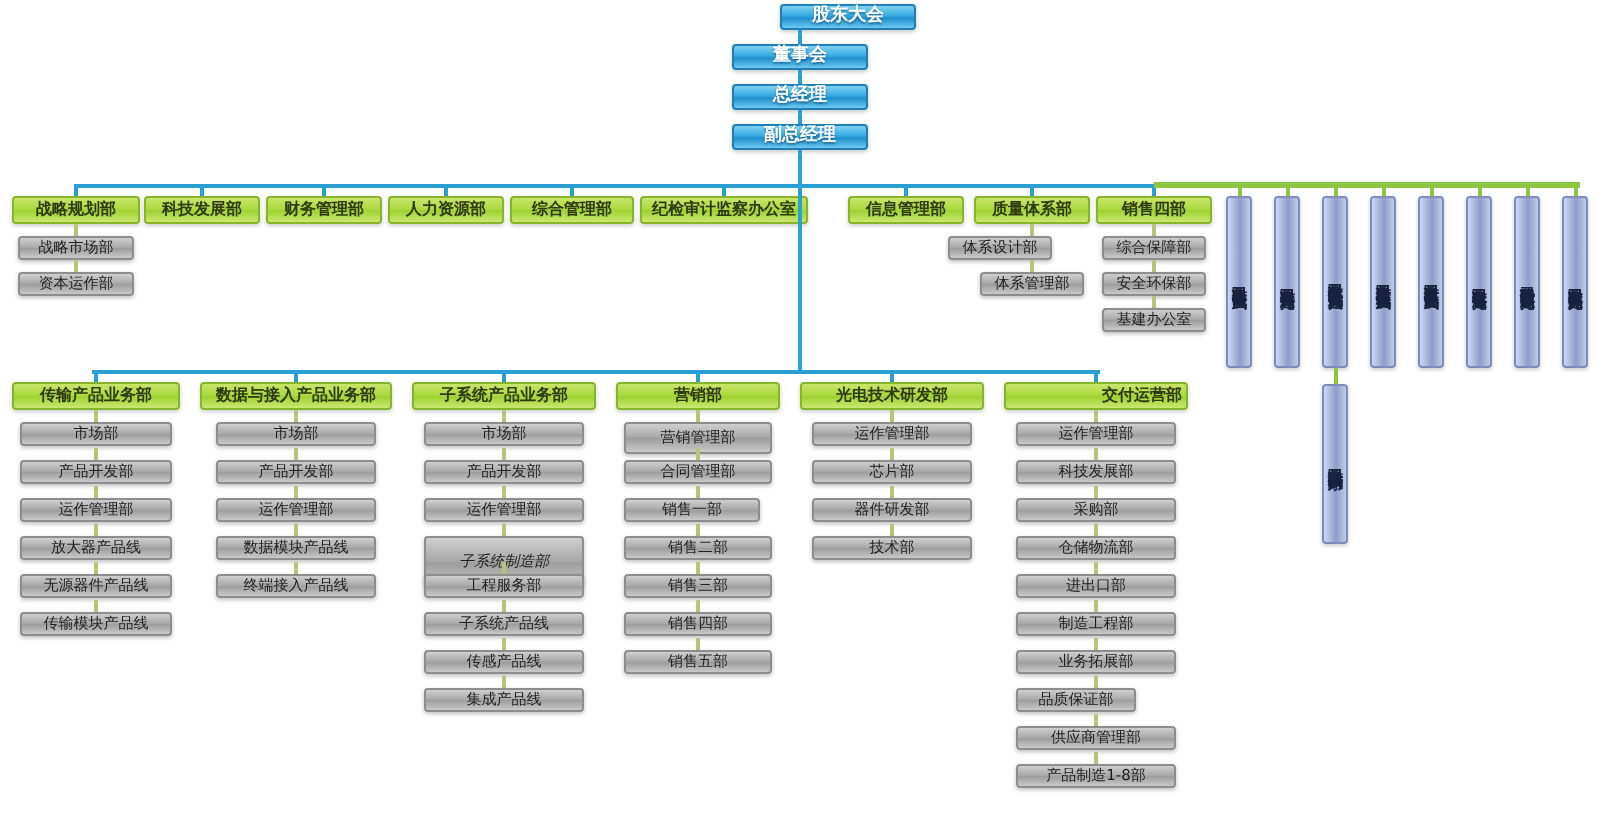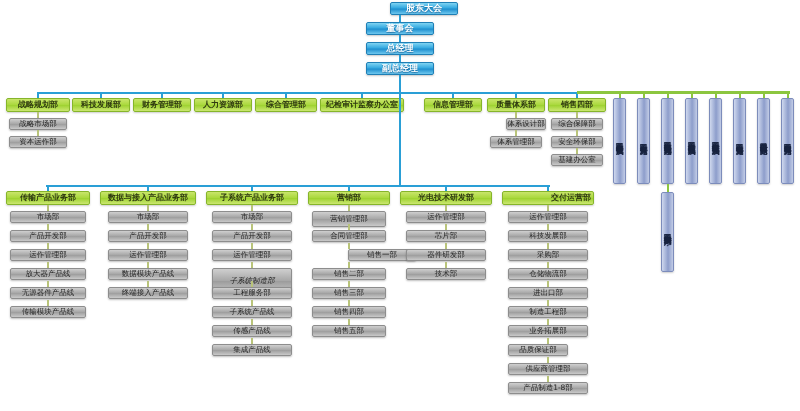--- a/index.html
+++ b/index.html
@@ -105,21 +105,21 @@
     <div class="box green" style="left: 194px; top: 98px; width: 58px; height: 14px;">人力资源部</div>
     <div class="ln v-blue" style="left: 285px; top: 92px; height: 6px;"></div>
     <div class="box green" style="left: 255px; top: 98px; width: 62px; height: 14px;">综合管理部</div>
     <div class="ln v-blue" style="left: 361px; top: 92px; height: 6px;"></div>
     <div class="box green" style="left: 320px; top: 98px; width: 84px; height: 14px;">纪检审计监察办公室</div>
     <div class="ln v-blue" style="left: 452px; top: 92px; height: 6px;"></div>
     <div class="box green" style="left: 424px; top: 98px; width: 58px; height: 14px;">信息管理部</div>
     <div class="ln v-blue" style="left: 515px; top: 92px; height: 6px;"></div>
     <div class="box green" style="left: 487px; top: 98px; width: 58px; height: 14px;">质量体系部</div>
     <div class="ln v-gray" style="left: 515px; top: 112px; height: 6px;"></div>
-    <div class="box gray" style="left: 506px; top: 118px; width: 40px; height: 12px; text-align: center;">体系设计部</div>
+    <div class="box gray" style="left: 474px; top: 118px; width: 52px; height: 12px; text-align: center;">体系设计部</div>
     <div class="ln v-gray" style="left: 515px; top: 130px; height: 6px;"></div>
     <div class="box gray" style="left: 490px; top: 136px; width: 52px; height: 12px;">体系管理部</div>
     <div class="ln v-blue" style="left: 576px; top: 92px; height: 6px;"></div>
     <div class="box green" style="left: 548px; top: 98px; width: 58px; height: 14px;">销售四部</div>
     <div class="ln v-gray" style="left: 576px; top: 112px; height: 6px;"></div>
     <div class="box gray" style="left: 551px; top: 118px; width: 52px; height: 12px;">综合保障部</div>
     <div class="ln v-gray" style="left: 576px; top: 130px; height: 6px;"></div>
     <div class="box gray" style="left: 551px; top: 136px; width: 52px; height: 12px;">安全环保部</div>
     <div class="ln v-gray" style="left: 576px; top: 148px; height: 6px;"></div>
     <div class="box gray" style="left: 551px; top: 154px; width: 52px; height: 12px;">基建办公室</div>
@@ -169,21 +169,21 @@
     <div class="box gray" style="left: 212px; top: 325px; width: 80px; height: 12px;">传感产品线</div>
     <div class="ln v-gray" style="left: 251px; top: 338px; height: 6px;"></div>
     <div class="box gray" style="left: 212px; top: 344px; width: 80px; height: 12px;">集成产品线</div>
     <div class="ln v-blue" style="left: 348px; top: 185px; height: 6px;"></div>
     <div class="box green" style="left: 308px; top: 191px; width: 82px; height: 14px;">营销部</div>
     <div class="ln v-gray" style="left: 348px; top: 205px; height: 6px;"></div>
     <div class="box gray" style="left: 312px; top: 211px; width: 74px; height: 16px;">营销管理部</div>
     <div class="ln v-gray" style="left: 348px; top: 224px; height: 6px;"></div>
     <div class="box gray" style="left: 312px; top: 230px; width: 74px; height: 12px;">合同管理部</div>
     <div class="ln v-gray" style="left: 348px; top: 243px; height: 6px;"></div>
-    <div class="box gray" style="left: 312px; top: 249px; width: 68px; height: 12px; margin-left: 36px;">销售一部</div>
+    <div class="box gray" style="left: 312px; top: 249px; width: 68px; height: 12px;">销售一部</div>
     <div class="ln v-gray" style="left: 348px; top: 262px; height: 6px;"></div>
     <div class="box gray" style="left: 312px; top: 268px; width: 74px; height: 12px;">销售二部</div>
     <div class="ln v-gray" style="left: 348px; top: 281px; height: 6px;"></div>
     <div class="box gray" style="left: 312px; top: 287px; width: 74px; height: 12px;">销售三部</div>
     <div class="ln v-gray" style="left: 348px; top: 300px; height: 6px;"></div>
     <div class="box gray" style="left: 312px; top: 306px; width: 74px; height: 12px;">销售四部</div>
     <div class="ln v-gray" style="left: 348px; top: 319px; height: 6px;"></div>
     <div class="box gray" style="left: 312px; top: 325px; width: 74px; height: 12px;">销售五部</div>
     <div class="ln v-blue" style="left: 445px; top: 185px; height: 6px;"></div>
     <div class="box green" style="left: 400px; top: 191px; width: 92px; height: 14px;">光电技术研发部</div>

